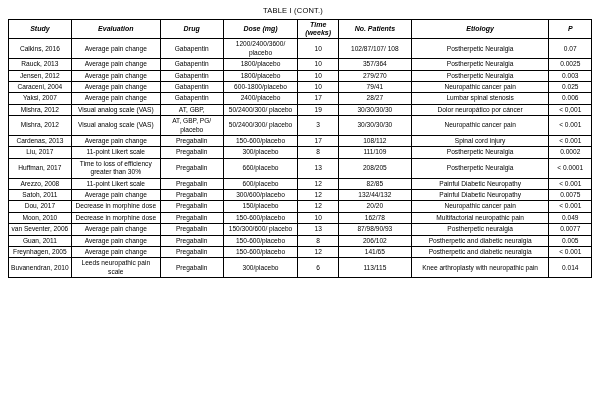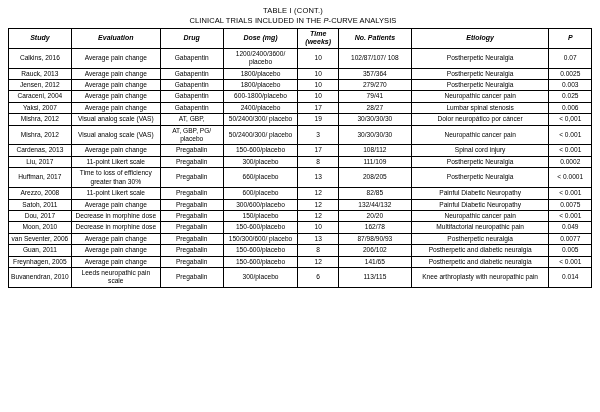--- a/index.html
+++ b/index.html
@@ -60,21 +60,20 @@
   col.c6 { width: 136px; }
   col.c7 { width: 42px; }
   td.study { text-align: left; padding-left: 4px; }
 </style>
 </head>
 <body>
 
 <div class="page">
   <div class="caption">
     <div class="cap-line1">TABLE I (CONT.)</div>
-    <div class="cap-line2"><span>CLINICAL TRIALS INCLUDED IN THE </span><span class="ital">P</span><span>-CURVE ANALYSIS</span></div>
   </div>
 
   <table class="tbl">
     <colgroup>
       <col class="c0">
         <col class="c1">
         <col class="c2">
         <col class="c3">
       <col class="c4">
         <col class="c5">

